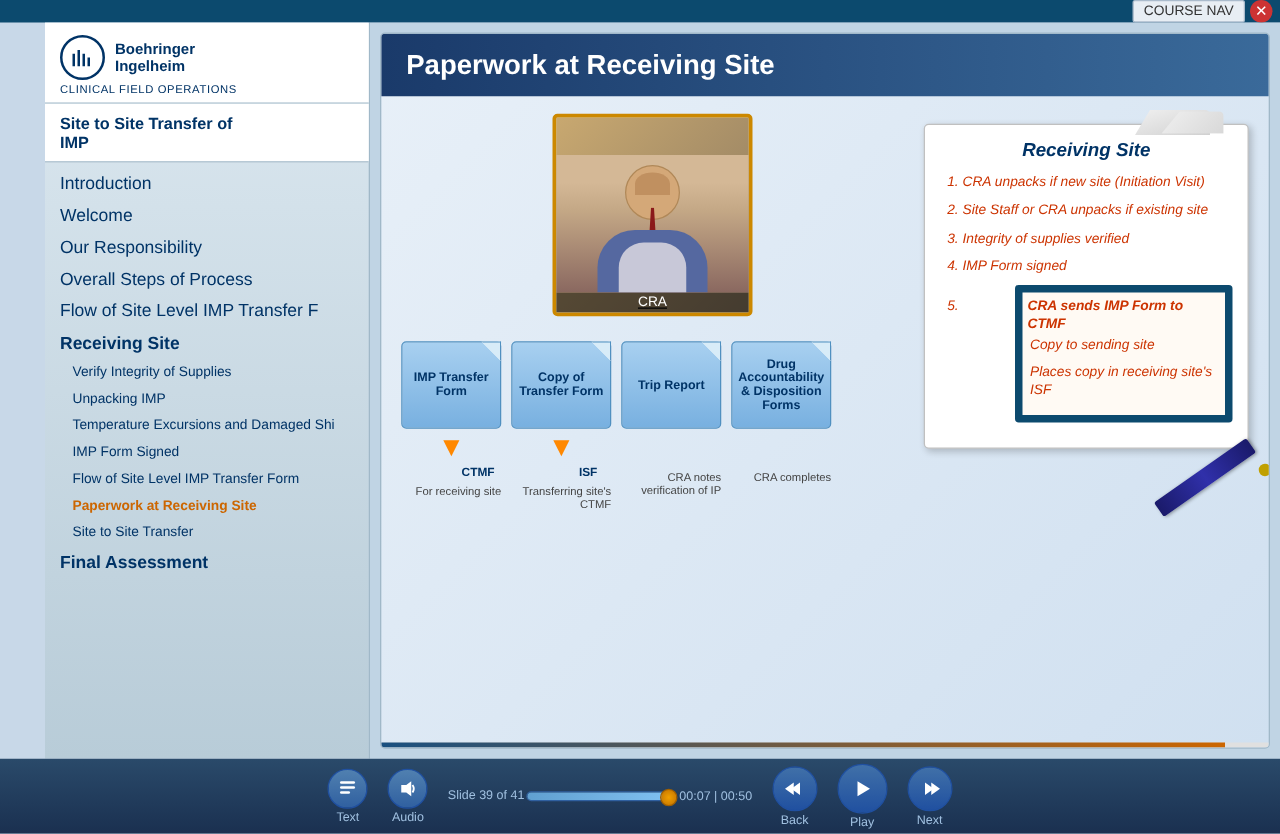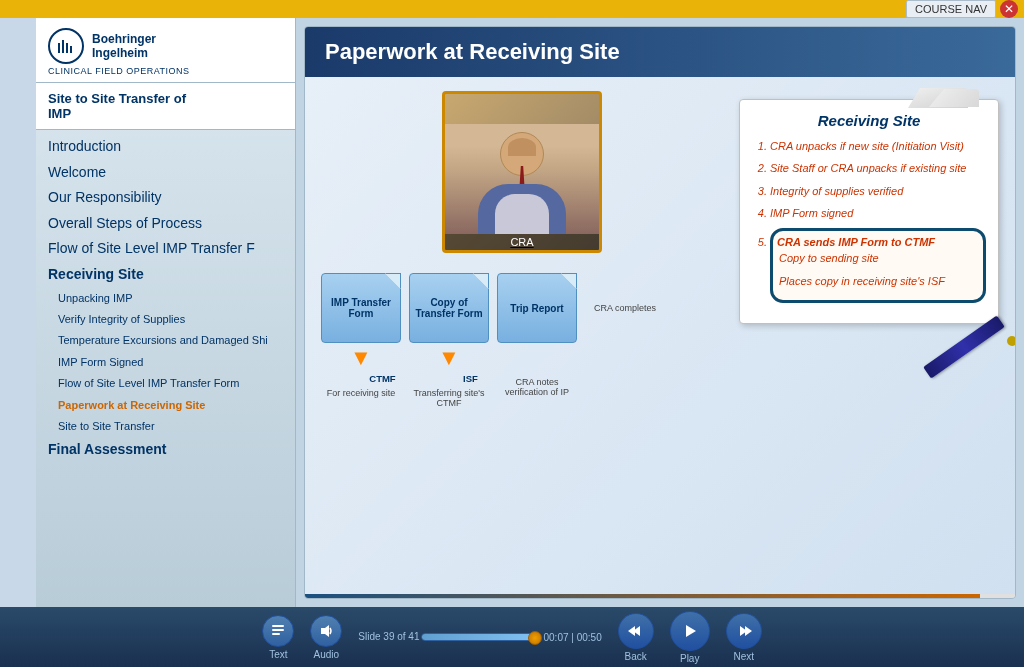--- a/index.html
+++ b/index.html
@@ -1,20 +1,20 @@
 <!DOCTYPE html>
 <html><head>
   <meta charset="utf-8">
   <style>
     * { box-sizing: border-box; margin: 0; padding: 0; }
     body { width: 1024px; height: 667px; font-family: Arial, sans-serif; overflow: hidden; background: #c8d8e8; }
 
     
     .app-wrapper { display: flex; flex-direction: column; width: 1024px; height: 667px; }
-    .top-bar { height: 18px; background: #eab308; display: flex; justify-content: flex-end; align-items: center; padding-right: 6px; }
+    .top-bar { height: 18px; background: #0c4a6e; display: flex; justify-content: flex-end; align-items: center; padding-right: 6px; }
     .main-area { display: flex; flex: 1; overflow: hidden; padding-left: 36px; }
     .sidebar { width: 260px; background: linear-gradient(to bottom, #dce8f0, #b8ccd8); display: flex; flex-direction: column; border-right: 1px solid #a0b8c8; }
     .content-area { flex: 1; display: flex; flex-direction: column; background: #c0d4e4; }
     .bottom-bar { height: 60px; background: linear-gradient(to bottom, #2a4a6a, #1a3050); display: flex; align-items: center; justify-content: center; gap: 16px; }
 
     
     .course-nav-btn { font-size: 11px; color: #333; background: #e8eef4; border: 1px solid #aabbcc; padding: 2px 8px; cursor: pointer; border-radius: 2px; }
     .close-btn { width: 18px; height: 18px; background: #cc3333; border-radius: 50%; color: white; font-size: 12px; display: flex; align-items: center; justify-content: center; cursor: pointer; margin-left: 4px; }
 
     
@@ -44,30 +44,30 @@
     .presenter-img { width: 100%; height: 110px; background: linear-gradient(to bottom, #d4b896 20%, #c4a886 40%, #8a6860 100%); position: relative; overflow: hidden; }
     .presenter-label { background: rgba(0,0,0,0.5); color: white; font-size: 11px; padding: 2px 8px; width: 100%; text-align: center; }
 
     .forms-flow { display: flex; align-items: flex-start; gap: 8px; margin-top: 10px; }
     .form-item { display: flex; flex-direction: column; align-items: center; gap: 4px; }
     .form-box { width: 80px; height: 70px; background: linear-gradient(to bottom, #a8d0f0, #78b0e0); border: 1px solid #5090c0; border-radius: 4px; display: flex; align-items: center; justify-content: center; text-align: center; font-size: 10px; font-weight: bold; color: #003366; padding: 4px; position: relative; }
     .form-box::before { content: ''; position: absolute; top: -1px; right: -1px; width: 16px; height: 16px; background: white; clip-path: polygon(0 0, 100% 100%, 100% 0); border-radius: 0 3px 0 0; }
     .form-box::after { content: ''; position: absolute; top: -1px; right: -1px; width: 15px; height: 15px; border-top: 1px solid #5090c0; border-right: 1px solid #5090c0; background: #d8ecf8; clip-path: polygon(0 0, 100% 0, 100% 100%); }
     .arrow-down { color: #ff8800; font-size: 22px; line-height: 1; }
     .form-dest { font-size: 9.5px; font-weight: bold; color: #003366; text-align: center; margin-left: 43px; }
-    .form-desc { font-size: 9px; color: #444; text-align: center; width: 80px; }
+    .form-desc { font-size: 9px; color: #444; text-align: right; width: 80px; }
 
     
     .slide-right { width: 260px; flex-shrink: 0; }
     .notepad { background: white; border: 1px solid #c0c0c0; border-radius: 4px; padding: 12px; position: relative; box-shadow: 2px 2px 6px rgba(0,0,0,0.2); }
     .notepad::before { content: ''; position: absolute; top: -12px; right: 30px; width: 60px; height: 20px; background: linear-gradient(to bottom right, #f0f0f0, #d0d0d0); border-radius: 4px 4px 0 0; clip-path: polygon(0 100%, 20% 0%, 100% 0%, 100% 100%); }
     .notepad-title { font-size: 15px; font-weight: bold; color: #003366; text-align: center; margin-bottom: 10px; font-style: italic; }
     .notepad ol { padding-left: 18px; }
     .notepad li { font-size: 11px; color: #cc3300; margin-bottom: 8px; line-height: 1.3; font-style: italic; }
-    .highlight-box { border: 3px solid #0c4a6e; border-radius: 13px; padding: 4px; background: rgba(255,240,220,0.3); }
+    .highlight-box { border: 6px solid #0c4a6e; border-radius: 3px; padding: 4px; background: rgba(255,240,220,0.3); margin-left: 42px; }
     .li-sub { list-style: none; color: #333; font-size: 10px; margin-left: -2px; }
     .ctrl-btn { display: flex; flex-direction: column; align-items: center; gap: 2px; cursor: pointer; }
     .ctrl-icon { width: 32px; height: 32px; background: linear-gradient(to bottom, #5080b0, #3060a0); border-radius: 50%; display: flex; align-items: center; justify-content: center; color: white; font-size: 14px; border: 1px solid #2050a0; }
     .ctrl-label { font-size: 10px; color: #a0c0e0; }
     .progress-container { display: flex; align-items: center; gap: 2px; }
     .progress-track { width: 120px; height: 8px; background: #1a3050; border-radius: 4px; position: relative; border: 1px solid #3060a0; }
     .progress-fill { height: 100%; background: linear-gradient(to right, #60a0d0, #80c0f0); border-radius: 4px; }
     .progress-thumb { position: absolute; top: -3px; width: 14px; height: 14px; background: radial-gradient(circle, #f0a000, #c07000); border-radius: 50%; border: 1px solid #a06000; transform: translateX(-7px); }
     .time-label { font-size: 10px; color: #a0c0e0; }
     .nav-btn { display: flex; flex-direction: column; align-items: center; gap: 2px; cursor: pointer; }
@@ -118,22 +118,22 @@
         <span>Site to Site Transfer of</span><br>
         <span>IMP</span>
       </div>
       <div class="sidebar-nav">
         <div class="nav-item">Introduction</div>
         <div class="nav-item">Welcome</div>
         <div class="nav-item">Our Responsibility</div>
         <div class="nav-item">Overall Steps of Process</div>
         <div class="nav-item">Flow of Site Level IMP Transfer F</div>
         <div class="nav-item section-header">Receiving Site</div>
+        <div class="nav-item sub">Verify Integrity of Supplies</div>
         <div class="nav-item sub">Unpacking IMP</div>
-        <div class="nav-item sub">Verify Integrity of Supplies</div>
         <div class="nav-item sub">Temperature Excursions and Damaged Shi</div>
         <div class="nav-item sub">IMP Form Signed</div>
         <div class="nav-item sub">Flow of Site Level IMP Transfer Form</div>
         <div class="nav-item sub active">Paperwork at Receiving Site</div>
         <div class="nav-item sub">Site to Site Transfer</div>
         <div class="nav-item final">Final Assessment</div>
       </div>
     </div>
 
     <div class="content-area">
@@ -175,20 +175,21 @@
                 <div class="form-desc">Transferring site's CTMF</div>
               </div>
 
               <div class="form-item">
                 <div class="form-box">Trip Report</div>
                 <div style="height:26px;"></div>
                 <div class="form-desc">CRA notes verification of IP</div>
               </div>
 
               <div class="form-item">
+                <div class="form-box">Drug Accountability &amp; Disposition Forms</div>
                 <div style="height:26px;"></div>
                 <div class="form-desc">CRA completes</div>
               </div>
             </div>
           </div>
 
           <div class="slide-right">
             <div style="position:relative; margin-top:8px;">
 
               <div style="position:absolute; top:-10px; right:20px; width:50px; height:18px; background:linear-gradient(135deg, #f0f0f0, #d8d8d8); border-radius:4px 4px 0 0; clip-path:polygon(0 100%, 30% 0%, 100% 0%, 100% 100%); z-index:2;"></div>

